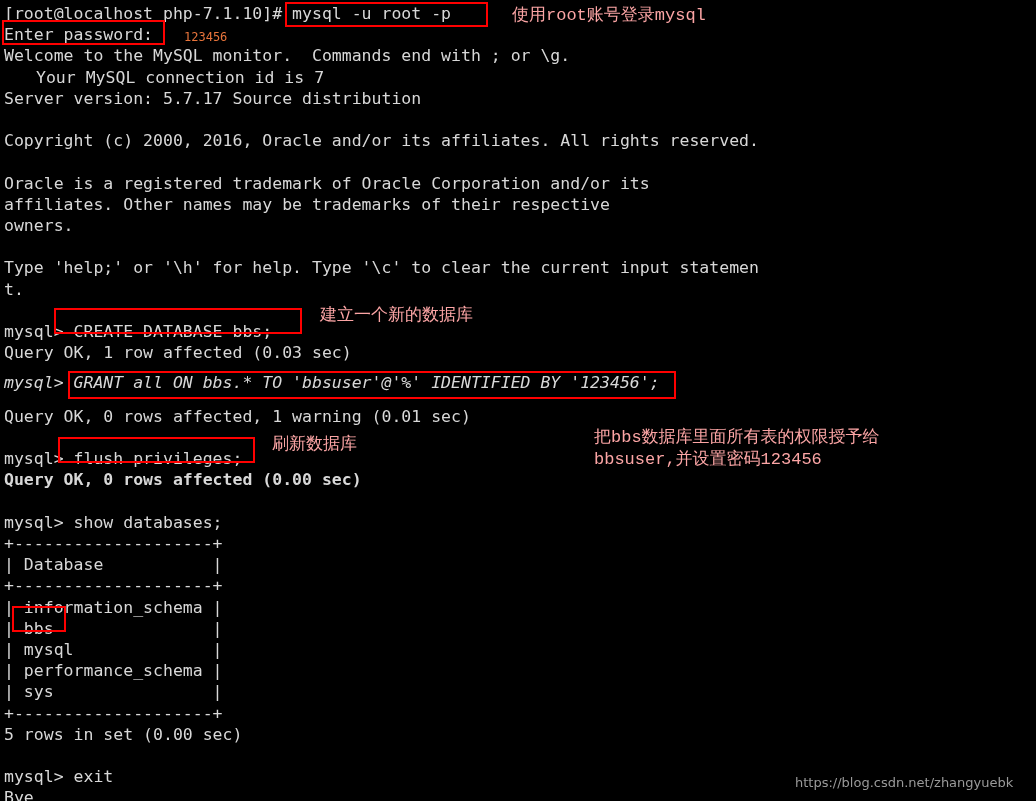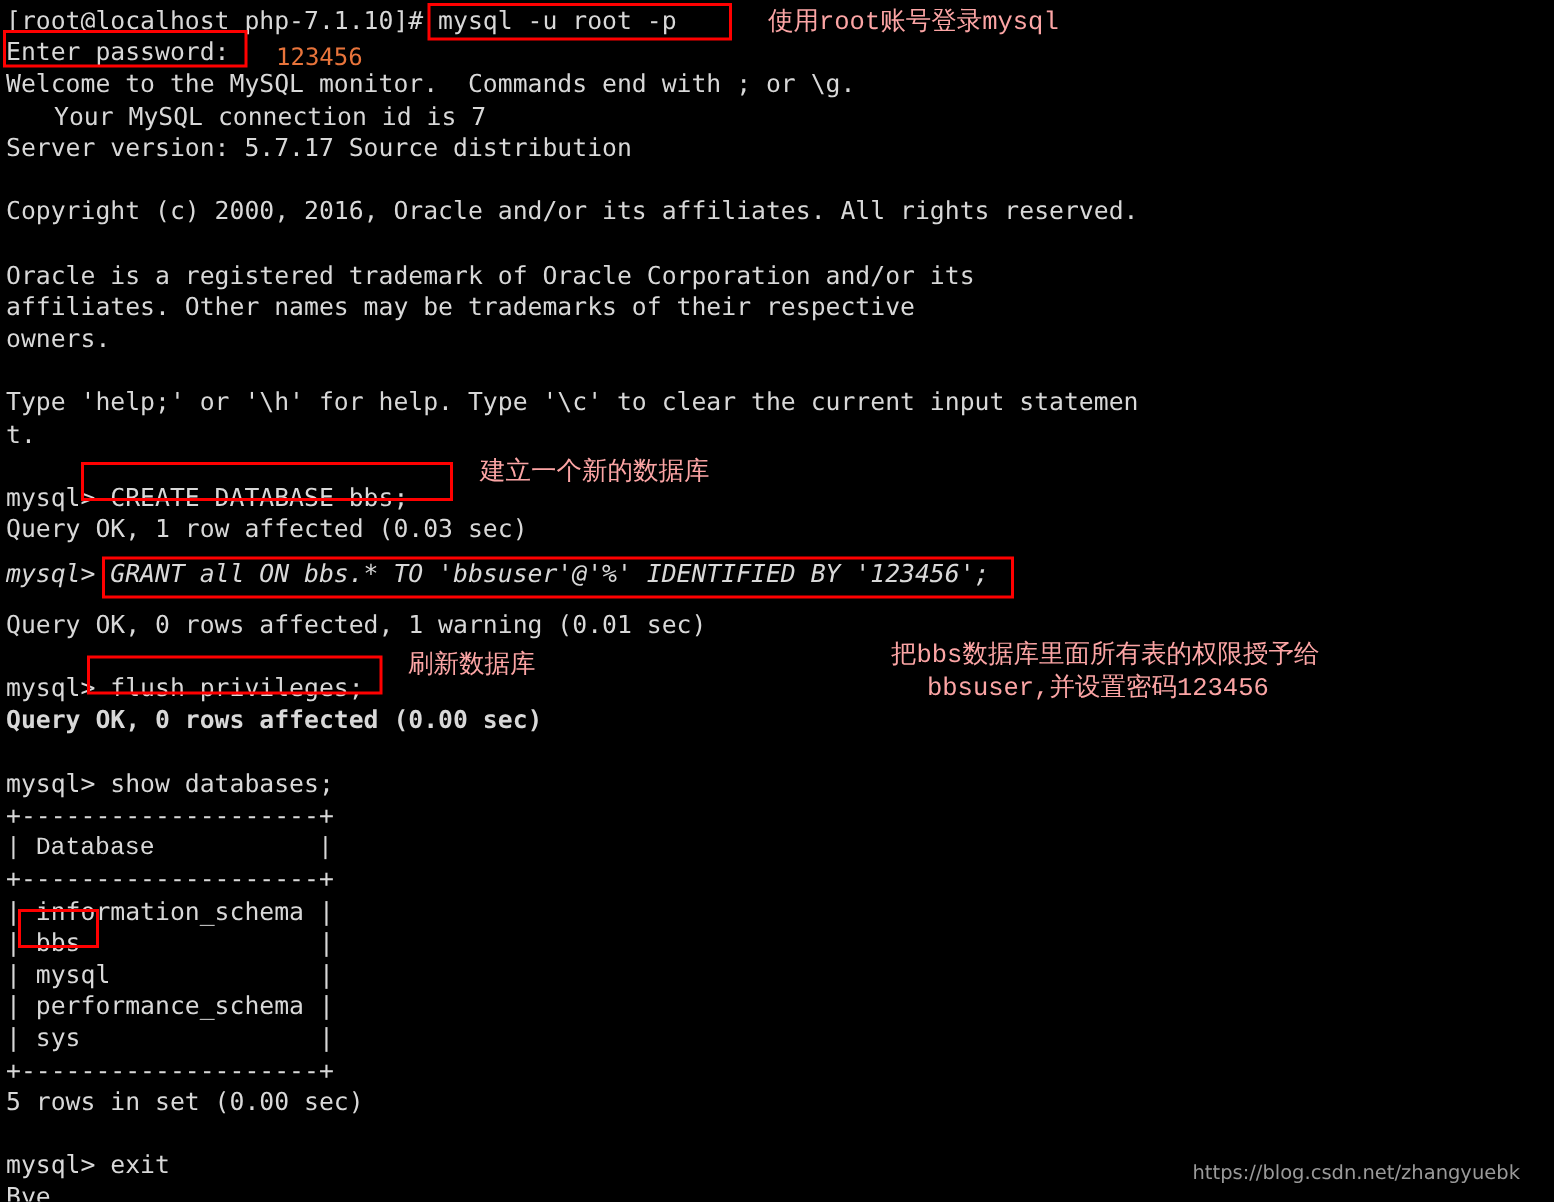--- a/index.html
+++ b/index.html
@@ -36,21 +36,21 @@
     color: #fca5a5;
     font-family: Liberation Mono, monospace;
     font-size: 17px;
     line-height: 22px;
   }
   .annot-num {
     position: absolute;
     white-space: pre;
     color: #e8743b;
     font-family: "DejaVu Sans Mono", "Liberation Mono", monospace;
-    font-size: 16px;
+    font-size: 12px;
     line-height: 21px;
   }
   .redbox {
     position: absolute;
     border: 2px solid #ff0000;
     box-sizing: border-box;
     pointer-events: none;
   }
   .watermark {
     position: absolute;
@@ -84,40 +84,40 @@
       <div class="term-line" style="top: 342.2px;">Query OK, 1 row affected (0.03 sec)</div>
       <div class="term-line" style="top: 363.4px;"></div>
       <div class="term-line" style="top: 372px; font-style: italic;">mysql&gt; GRANT all ON bbs.* TO 'bbsuser'@'%' IDENTIFIED BY '123456';</div>
       <div class="term-line" style="top: 405.8px;">Query OK, 0 rows affected, 1 warning (0.01 sec)</div>
       <div class="term-line" style="top: 427px;"></div>
       <div class="term-line" style="top: 448.2px;">mysql&gt; flush privileges;</div>
       <div class="term-line" style="top: 469.4px; font-weight: bold;">Query OK, 0 rows affected (0.00 sec)</div>
       <div class="term-line" style="top: 490.6px;"></div>
       <div class="term-line" style="top: 511.8px;">mysql&gt; show databases;</div>
       <div class="term-line" style="top: 533px;">+--------------------+</div>
-      <div class="term-line" style="top: 554.2px; font-family: Liberation Mono, monospace;">| Database           |</div>
+      <div class="term-line" style="top: 554.2px;">| Database           |</div>
       <div class="term-line" style="top: 575.4px;">+--------------------+</div>
       <div class="term-line" style="top: 596.6px;">| information_schema |</div>
       <div class="term-line" style="top: 617.8px;">| bbs                |</div>
       <div class="term-line" style="top: 639px;">| mysql              |</div>
       <div class="term-line" style="top: 660.2px;">| performance_schema |</div>
       <div class="term-line" style="top: 681.4px;">| sys                |</div>
       <div class="term-line" style="top: 702.6px;">+--------------------+</div>
       <div class="term-line" style="top: 723.8px;">5 rows in set (0.00 sec)</div>
       <div class="term-line" style="top: 745px;"></div>
       <div class="term-line" style="top: 766.2px;">mysql&gt; exit</div>
       <div class="term-line" style="top: 787.4px;">Bye</div>
     </div>
   <div id="annot-host">
       <div class="annot" style="left: 512px; top: 5px;">使用root账号登录mysql</div>
       <div class="annot-num" style="left: 184px; top: 27px;">123456</div>
       <div class="annot" style="left: 320px; top: 305px;">建立一个新的数据库</div>
       <div class="annot" style="left: 272px; top: 434px;">刷新数据库</div>
       <div class="annot" style="left: 594px; top: 427px;">把bbs数据库里面所有表的权限授予给</div>
-      <div class="annot" style="left: 594px; top: 449px; margin-left: 24px;">bbsuser,并设置密码123456</div>
+      <div class="annot" style="left: 594px; top: 449px;">bbsuser,并设置密码123456</div>
     </div>
   <div id="box-host">
       <div class="redbox" style="left: 285px; top: 2px; width: 203px; height: 25px; border-color: rgb(255, 0, 0);"></div>
       <div class="redbox" style="left: 2px; top: 20px; width: 163px; height: 25px; border-color: rgb(255, 0, 0);"></div>
       <div class="redbox" style="left: 54px; top: 308px; width: 248px; height: 26px; border-color: rgb(255, 0, 0);"></div>
       <div class="redbox" style="left: 68px; top: 371px; width: 608px; height: 28px; border-color: rgb(255, 0, 0);"></div>
       <div class="redbox" style="left: 58px; top: 437px; width: 197px; height: 26px; border-color: rgb(255, 0, 0);"></div>
       <div class="redbox" style="left: 12px; top: 606px; width: 54px; height: 26px; border-color: rgb(255, 0, 0);"></div>
     </div>
   <div class="watermark" id="watermark" style="left: 795px; top: 775px;">https://blog.csdn.net/zhangyuebk</div>

